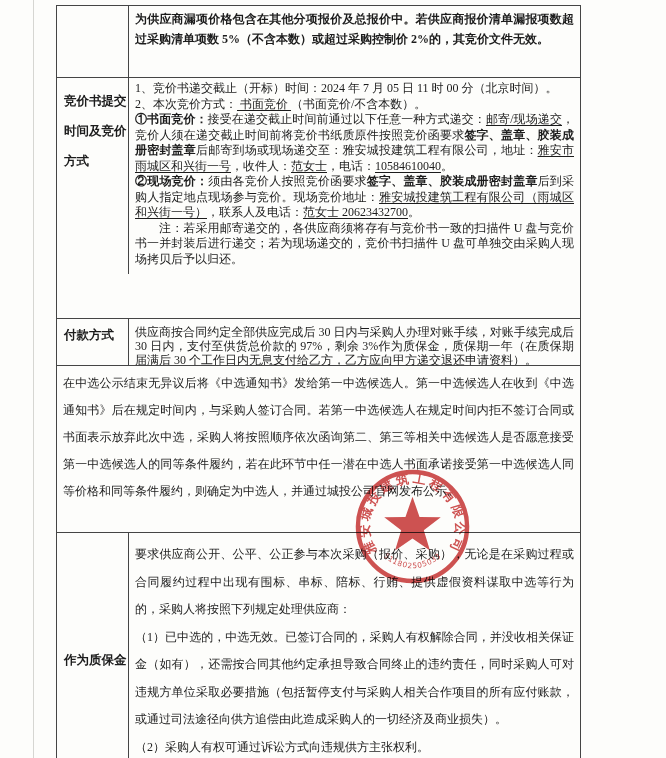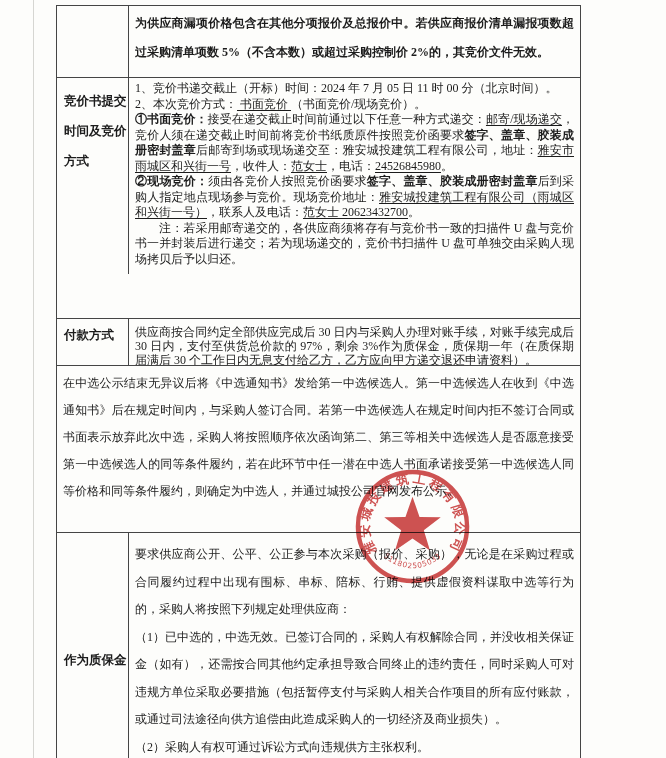--- a/index.html
+++ b/index.html
@@ -29,21 +29,21 @@
   .hc-submit    { line-height:30px; padding-top:8px; }
   .hc-pay       { line-height:14px; padding-top:9px; }
   .hc-award     { line-height:16px; padding-top:13px; }
   .hc-integrity { display:flex; align-items:center; padding-top:0; line-height:16px; }
 
   .ccell {
     flex:1; box-sizing:border-box; padding:0 6px; overflow:hidden;
     font-size:12px; text-align:justify;
   }
   .ccell p { margin:0; }
-  .c1 { line-height:29px;   padding-top:3px; font-weight:bold; }
+  .c1 { line-height:20px;   padding-top:3px; font-weight:bold; }
   .c2 { line-height:15.5px; padding-top:3px; }
   .c3 { line-height:14px;   padding-top:6px; }
   .c4 { line-height:27px;   padding-top:4px; }
   .c5 { line-height:27.5px; padding-top:8px; }
   .mt2 { margin-top:2px; }
   .p-note { margin-top:6px; text-indent:24px; }
 
   .b { font-weight:bold; }
   .u { text-decoration:underline; text-underline-offset:2px; }
 
@@ -69,22 +69,22 @@
         <p><span>为供应商漏项价格包含在其他分项报价及总报价中。若供应商报价清单漏报项数超过采购清单项数 5%（不含本数）或超过采购控制价 2%的，其竞价文件无效。</span></p>
       </div>
     </div>
 
     <div class="row r2">
       <div class="hcell hc-submit">竞价书提交
 时间及竞价
 方式</div>
       <div class="ccell c2">
         <p><span>1、竞价书递交截止（开标）时间：2024 年 7 月 05 日 11 时 00 分（北京时间）。</span></p>
-        <p><span>2、本次竞价方式：</span><span class="u">&nbsp;书面竞价&nbsp;</span><span>（书面竞价/现场竞价）。</span></p>
-        <p class="mt2"><span class="b">①书面竞价：</span><span>接受在递交截止时间前通过以下任意一种方式递交：</span><span class="u">邮寄/现场递交</span><span>，竞价人须在递交截止时间前将竞价书纸质原件按照竞价函要求</span><span class="b">签字、盖章、胶装成册密封盖章</span><span>后邮寄到场或现场递交至：雅安城投建筑工程有限公司，地址：</span><span class="u">雅安市雨城区和兴街一号</span><span>，收件人：</span><span class="u">范女士</span><span>，电话：</span><span class="u">24526845980</span><span>。</span></p>
+        <p><span>2、本次竞价方式：</span><span class="u">&nbsp;书面竞价&nbsp;</span><span>（书面竞价/不含本数）。</span></p>
+        <p class="mt2"><span class="b">①书面竞价：</span><span>接受在递交截止时间前通过以下任意一种方式递交：</span><span class="u">邮寄/现场递交</span><span>，竞价人须在递交截止时间前将竞价书纸质原件按照竞价函要求</span><span class="b">签字、盖章、胶装成册密封盖章</span><span>后邮寄到场或现场递交至：雅安城投建筑工程有限公司，地址：</span><span class="u">雅安市雨城区和兴街一号</span><span>，收件人：</span><span class="u">范女士</span><span>，电话：</span><span class="u">10584610040</span><span>。</span></p>
         <p><span class="b">②现场竞价：</span><span>须由各竞价人按照竞价函要求</span><span class="b">签字、盖章、胶装成册密封盖章</span><span>后到采购人指定地点现场参与竞价。现场竞价地址：</span><span class="u">雅安城投建筑工程有限公司（雨城区和兴街一号）</span><span>，联系人及电话：</span><span class="u">范女士 20623432700</span><span>。</span></p>
         <p class="p-note"><span>注：若采用邮寄递交的，各供应商须将存有与竞价书一致的扫描件 U 盘与竞价书一并封装后进行递交；若为现场递交的，竞价书扫描件 U 盘可单独交由采购人现场拷贝后予以归还。</span></p>
       </div>
     </div>
 
     <div class="row r3">
       <div class="hcell hc-pay">付款方式</div>
       <div class="ccell c3">
         <p><span>供应商按合同约定全部供应完成后 30 日内与采购人办理对账手续，对账手续完成后 30 日内，支付至供货总价款的 97%，剩余 3%作为质保金，质保期一年（在质保期届满后 30 个工作日内无息支付给乙方，乙方应向甲方递交退还申请资料）。</span></p>
       </div>

